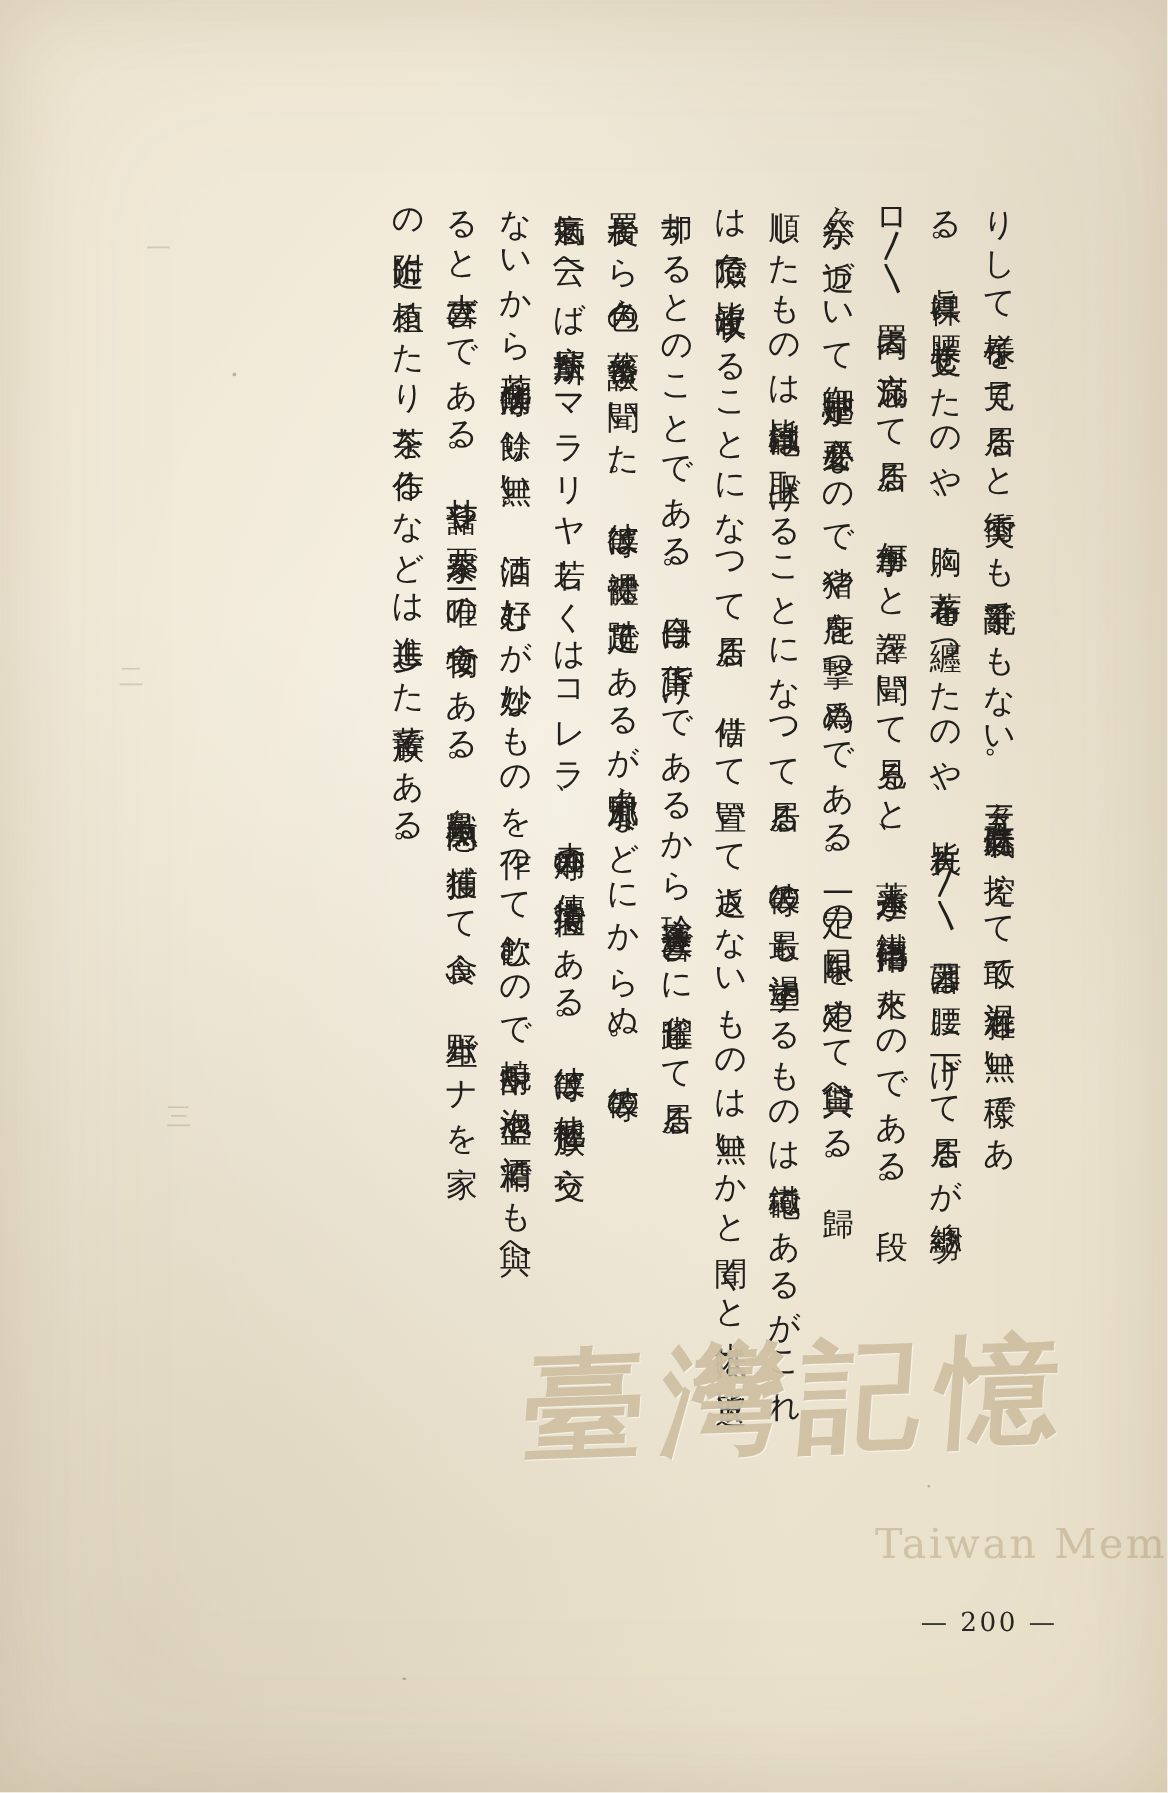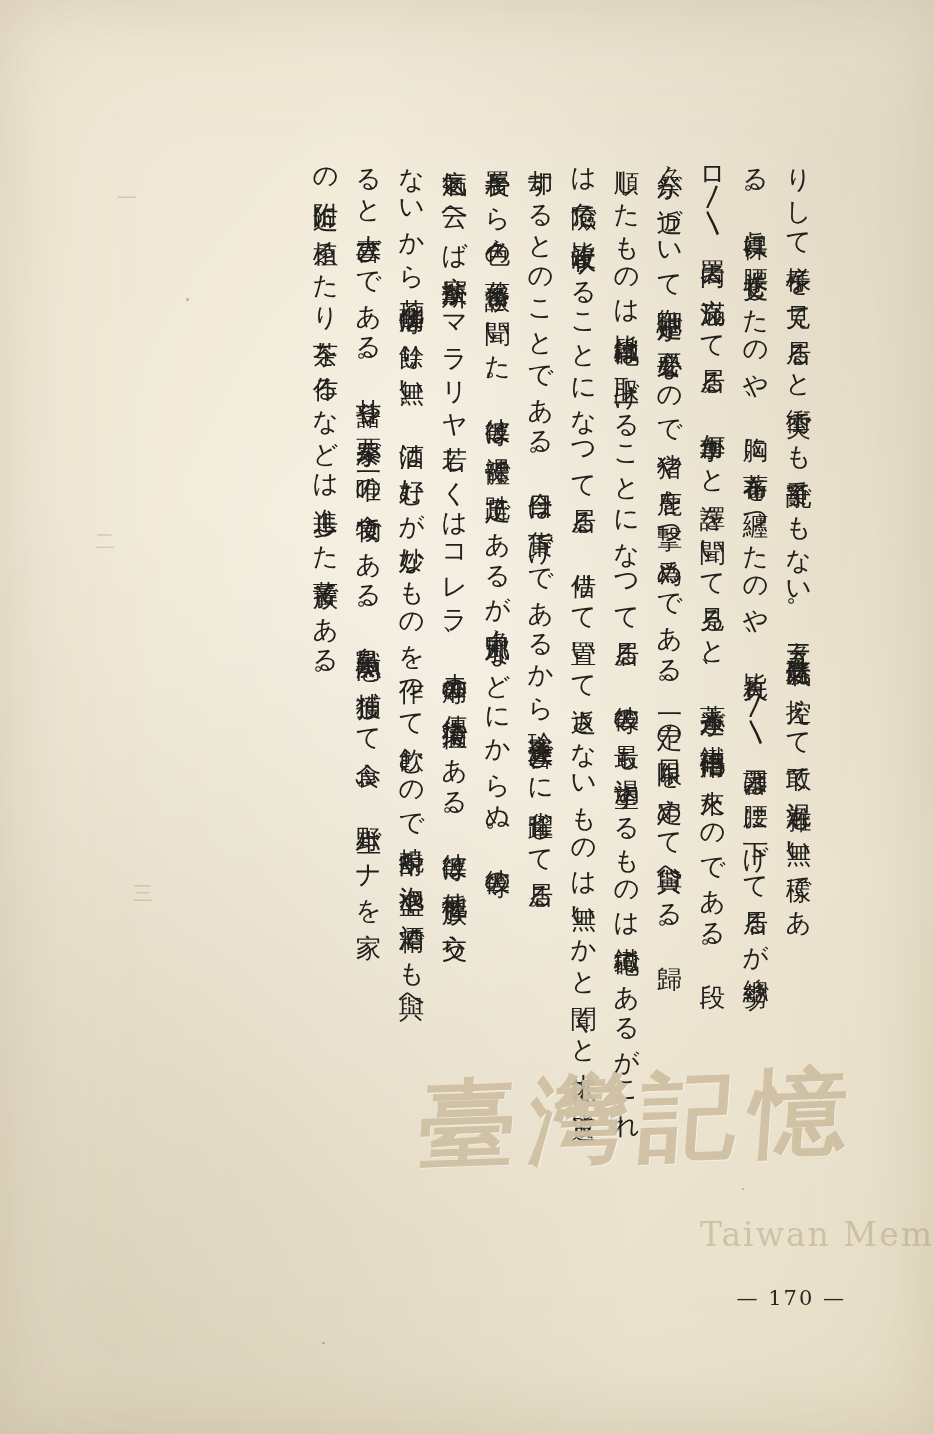--- a/index.html
+++ b/index.html
@@ -155,20 +155,20 @@
     <p class="col">ないから花柳病等は餘り無い。酒は好むが妙なものを作つて飮むので燒酎や泡盛や酒精でも與へ</p>
     <p class="col">ると大喜びである。甘藷や粟黍が唯一の食物である。鳥獸魚肉を捕獲して食ふ。野生バナゝを家</p>
     <p class="col">の附近に植ゑたり茶を作るなどは進歩した蕃族である。</p>
   </div>
 
   <div id="watermark">
     <div id="wm-cal">臺灣記憶</div>
     <div id="wm-latin">Taiwan Memory</div>
   </div>
 
-  <div id="page-number">— 170 —</div>
+  <div id="page-number">— 200 —</div>
 
   <div class="speck" style="left:186px; top:298px; width:3px; height:3px;"></div>
   <div class="speck" style="left:742px; top:1188px; width:2px; height:2px;"></div>
   <div class="speck" style="left:322px; top:1342px; width:3px; height:2px;"></div>
 
   <div id="edge-shade"></div>
 </div>
 
 </body></html>

